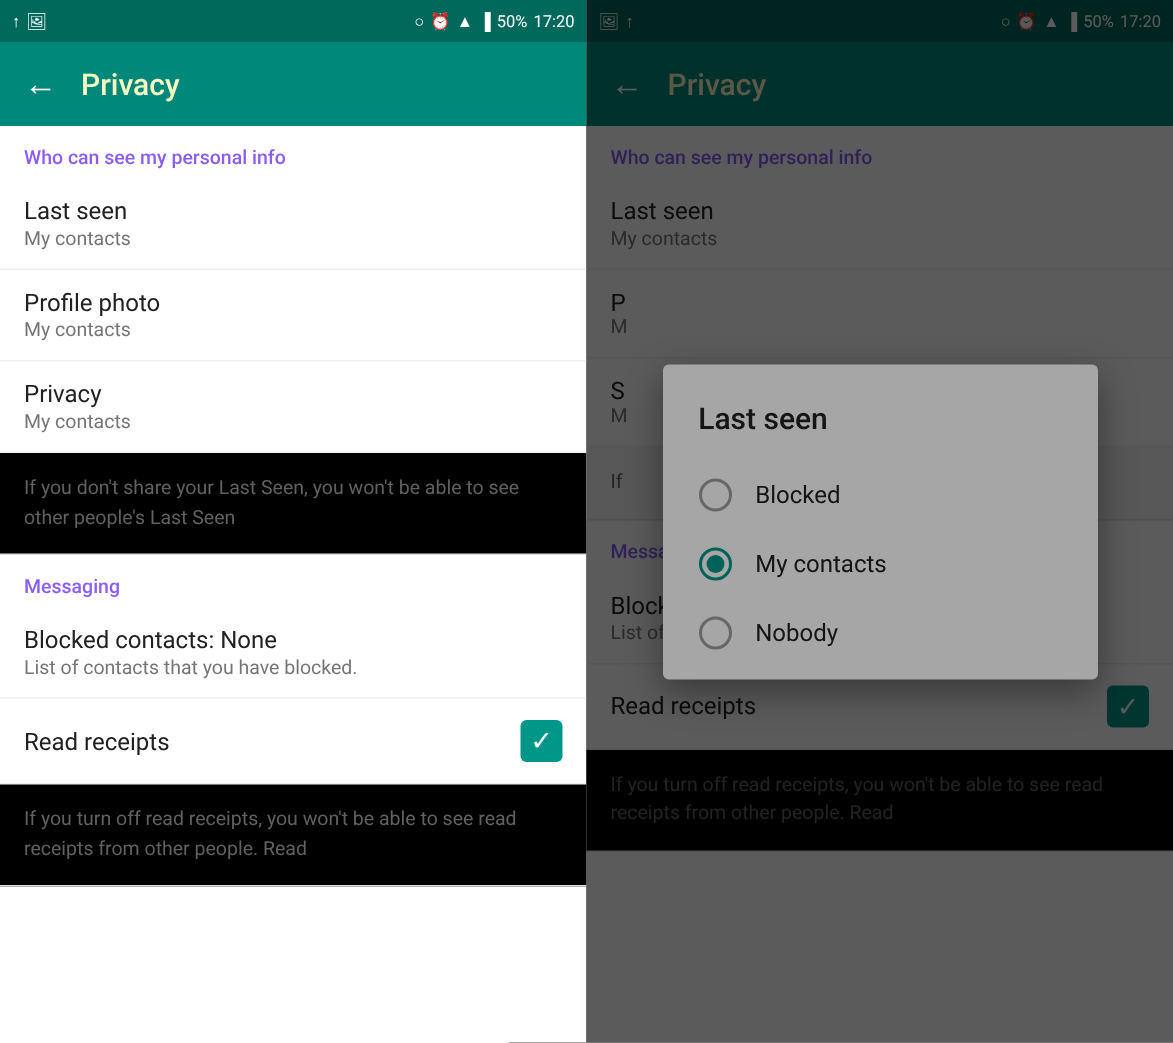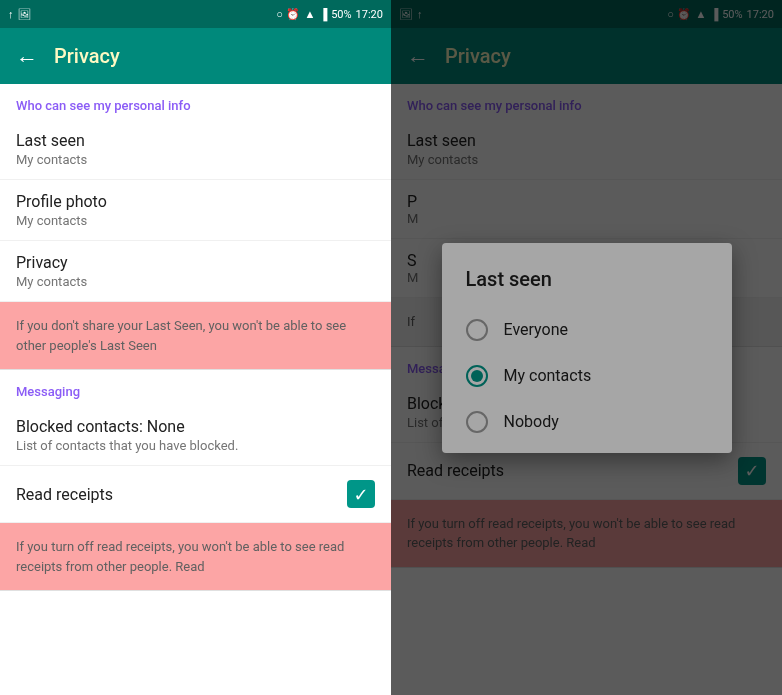--- a/index.html
+++ b/index.html
@@ -55,21 +55,21 @@
     .setting-item {
       padding: 12px 16px;
       border-bottom: 1px solid #f0f0f0;
       cursor: pointer;
     }
     .setting-item-title { font-size: 16px; color: #212121; margin-bottom: 2px; }
     .setting-item-sub { font-size: 13px; color: #757575; }
 
     
     .info-box {
-      background: #fca5a5;
+      background: #000000;
       padding: 14px 16px;
       font-size: 13px;
       color: #616161;
       line-height: 1.5;
       border-bottom: 1px solid #e0e0e0;
     }
 
     
     .checkbox-row {
       display: flex;
@@ -263,21 +263,21 @@
   </div>
 
   <div class="info-box">If you turn off read receipts, you won't be able to see read receipts from other people. Read</div>
 
   <div class="modal-overlay">
     <div class="modal">
       <div class="modal-title">Last seen</div>
 
       <div class="radio-option">
         <div class="radio-circle"></div>
-        <span class="radio-label">Everyone</span>
+        <span class="radio-label">Blocked</span>
       </div>
 
       <div class="radio-option">
         <div class="radio-circle selected"></div>
         <span class="radio-label">My contacts</span>
       </div>
 
       <div class="radio-option">
         <div class="radio-circle"></div>
         <span class="radio-label">Nobody</span>

